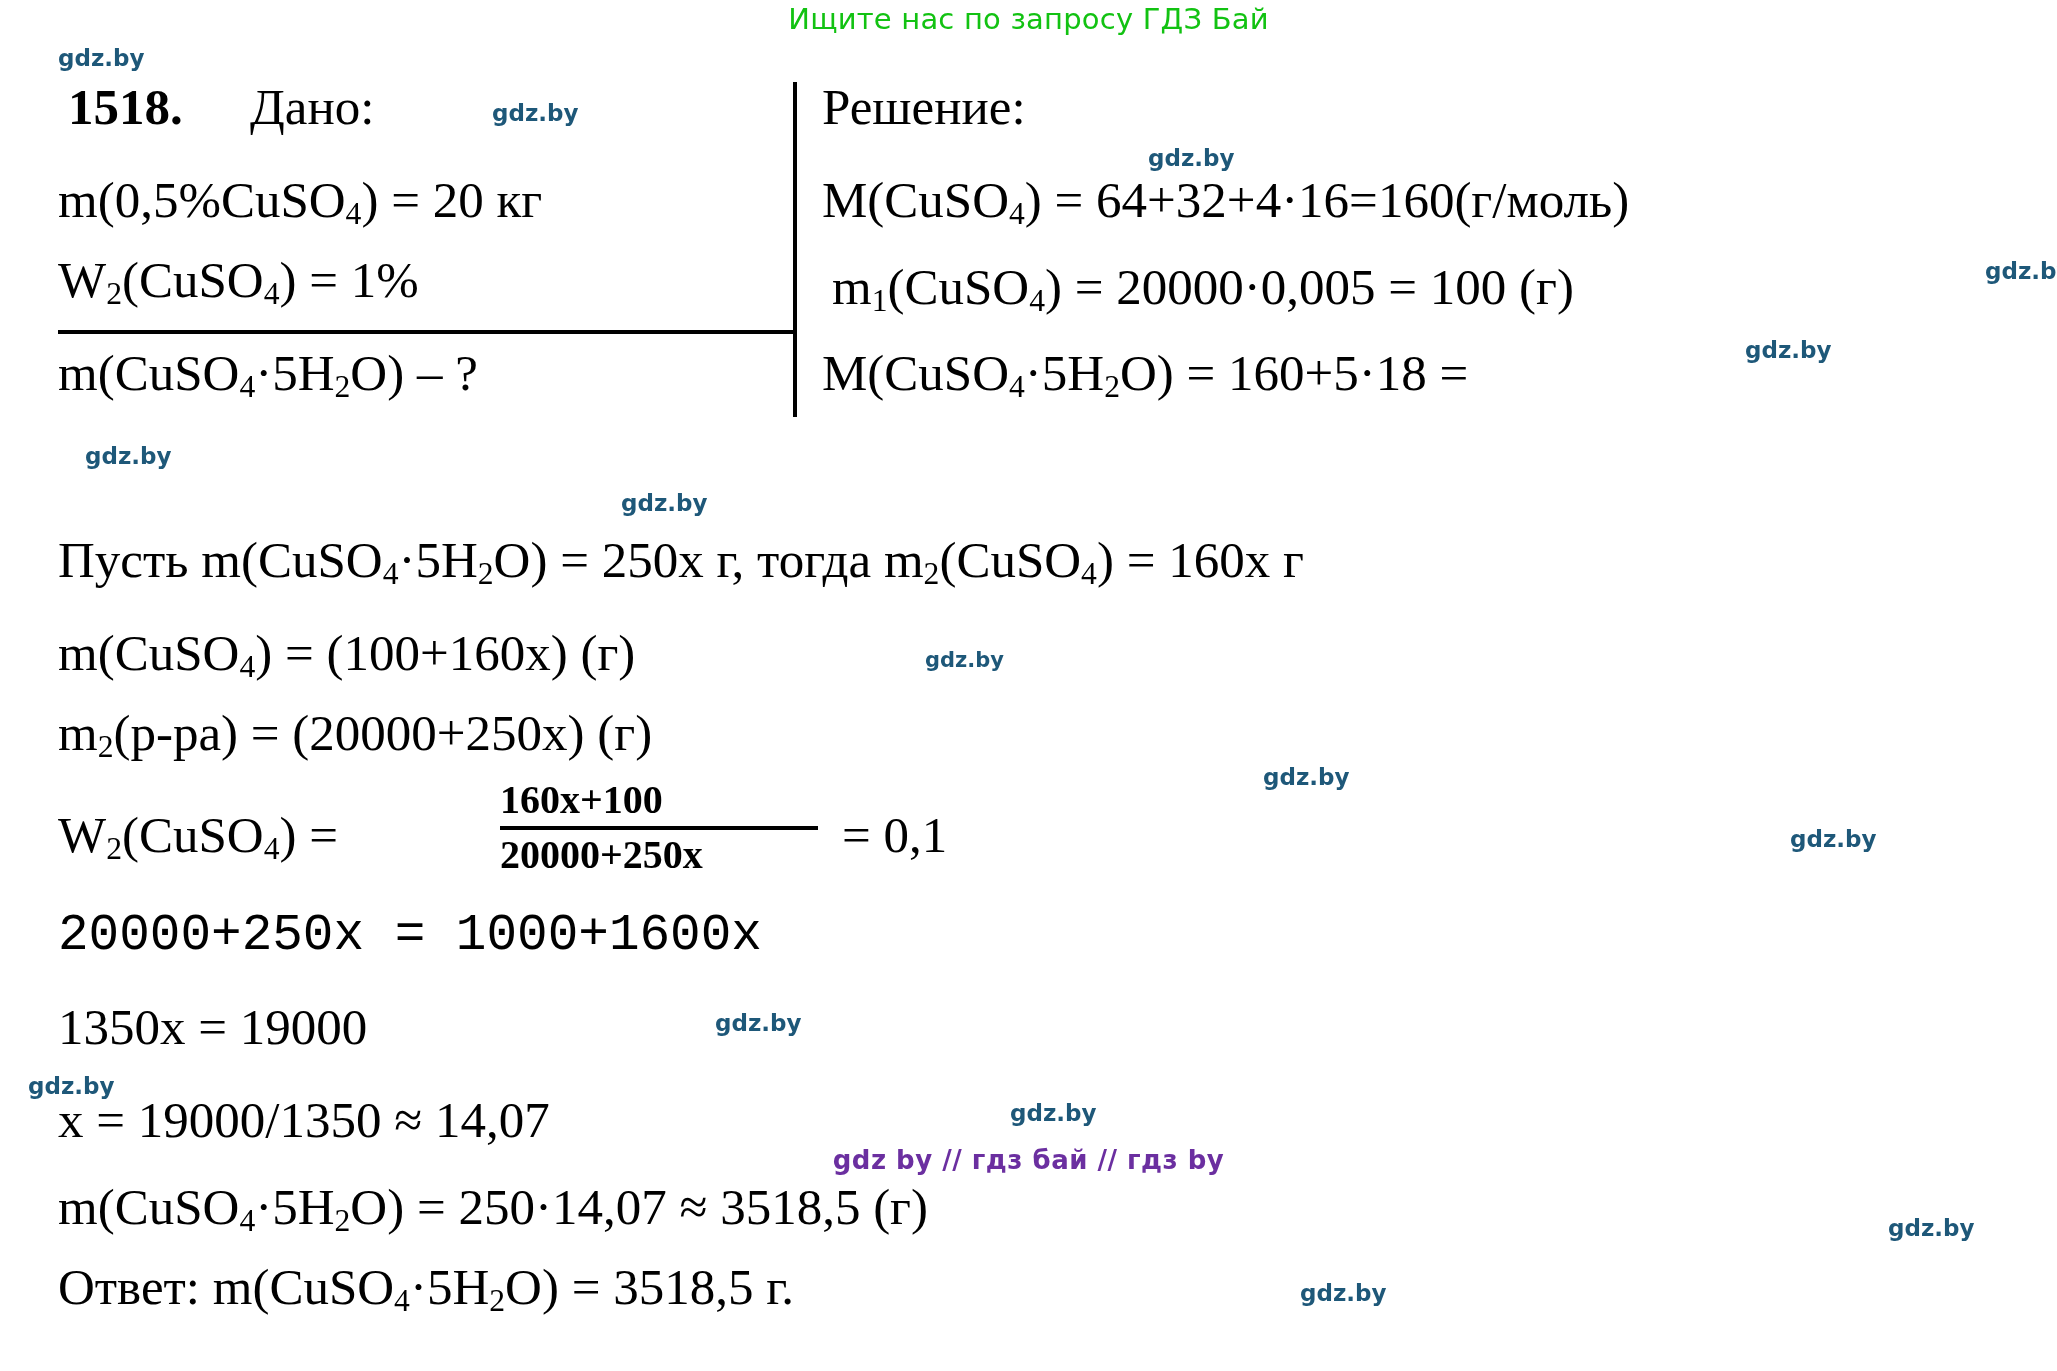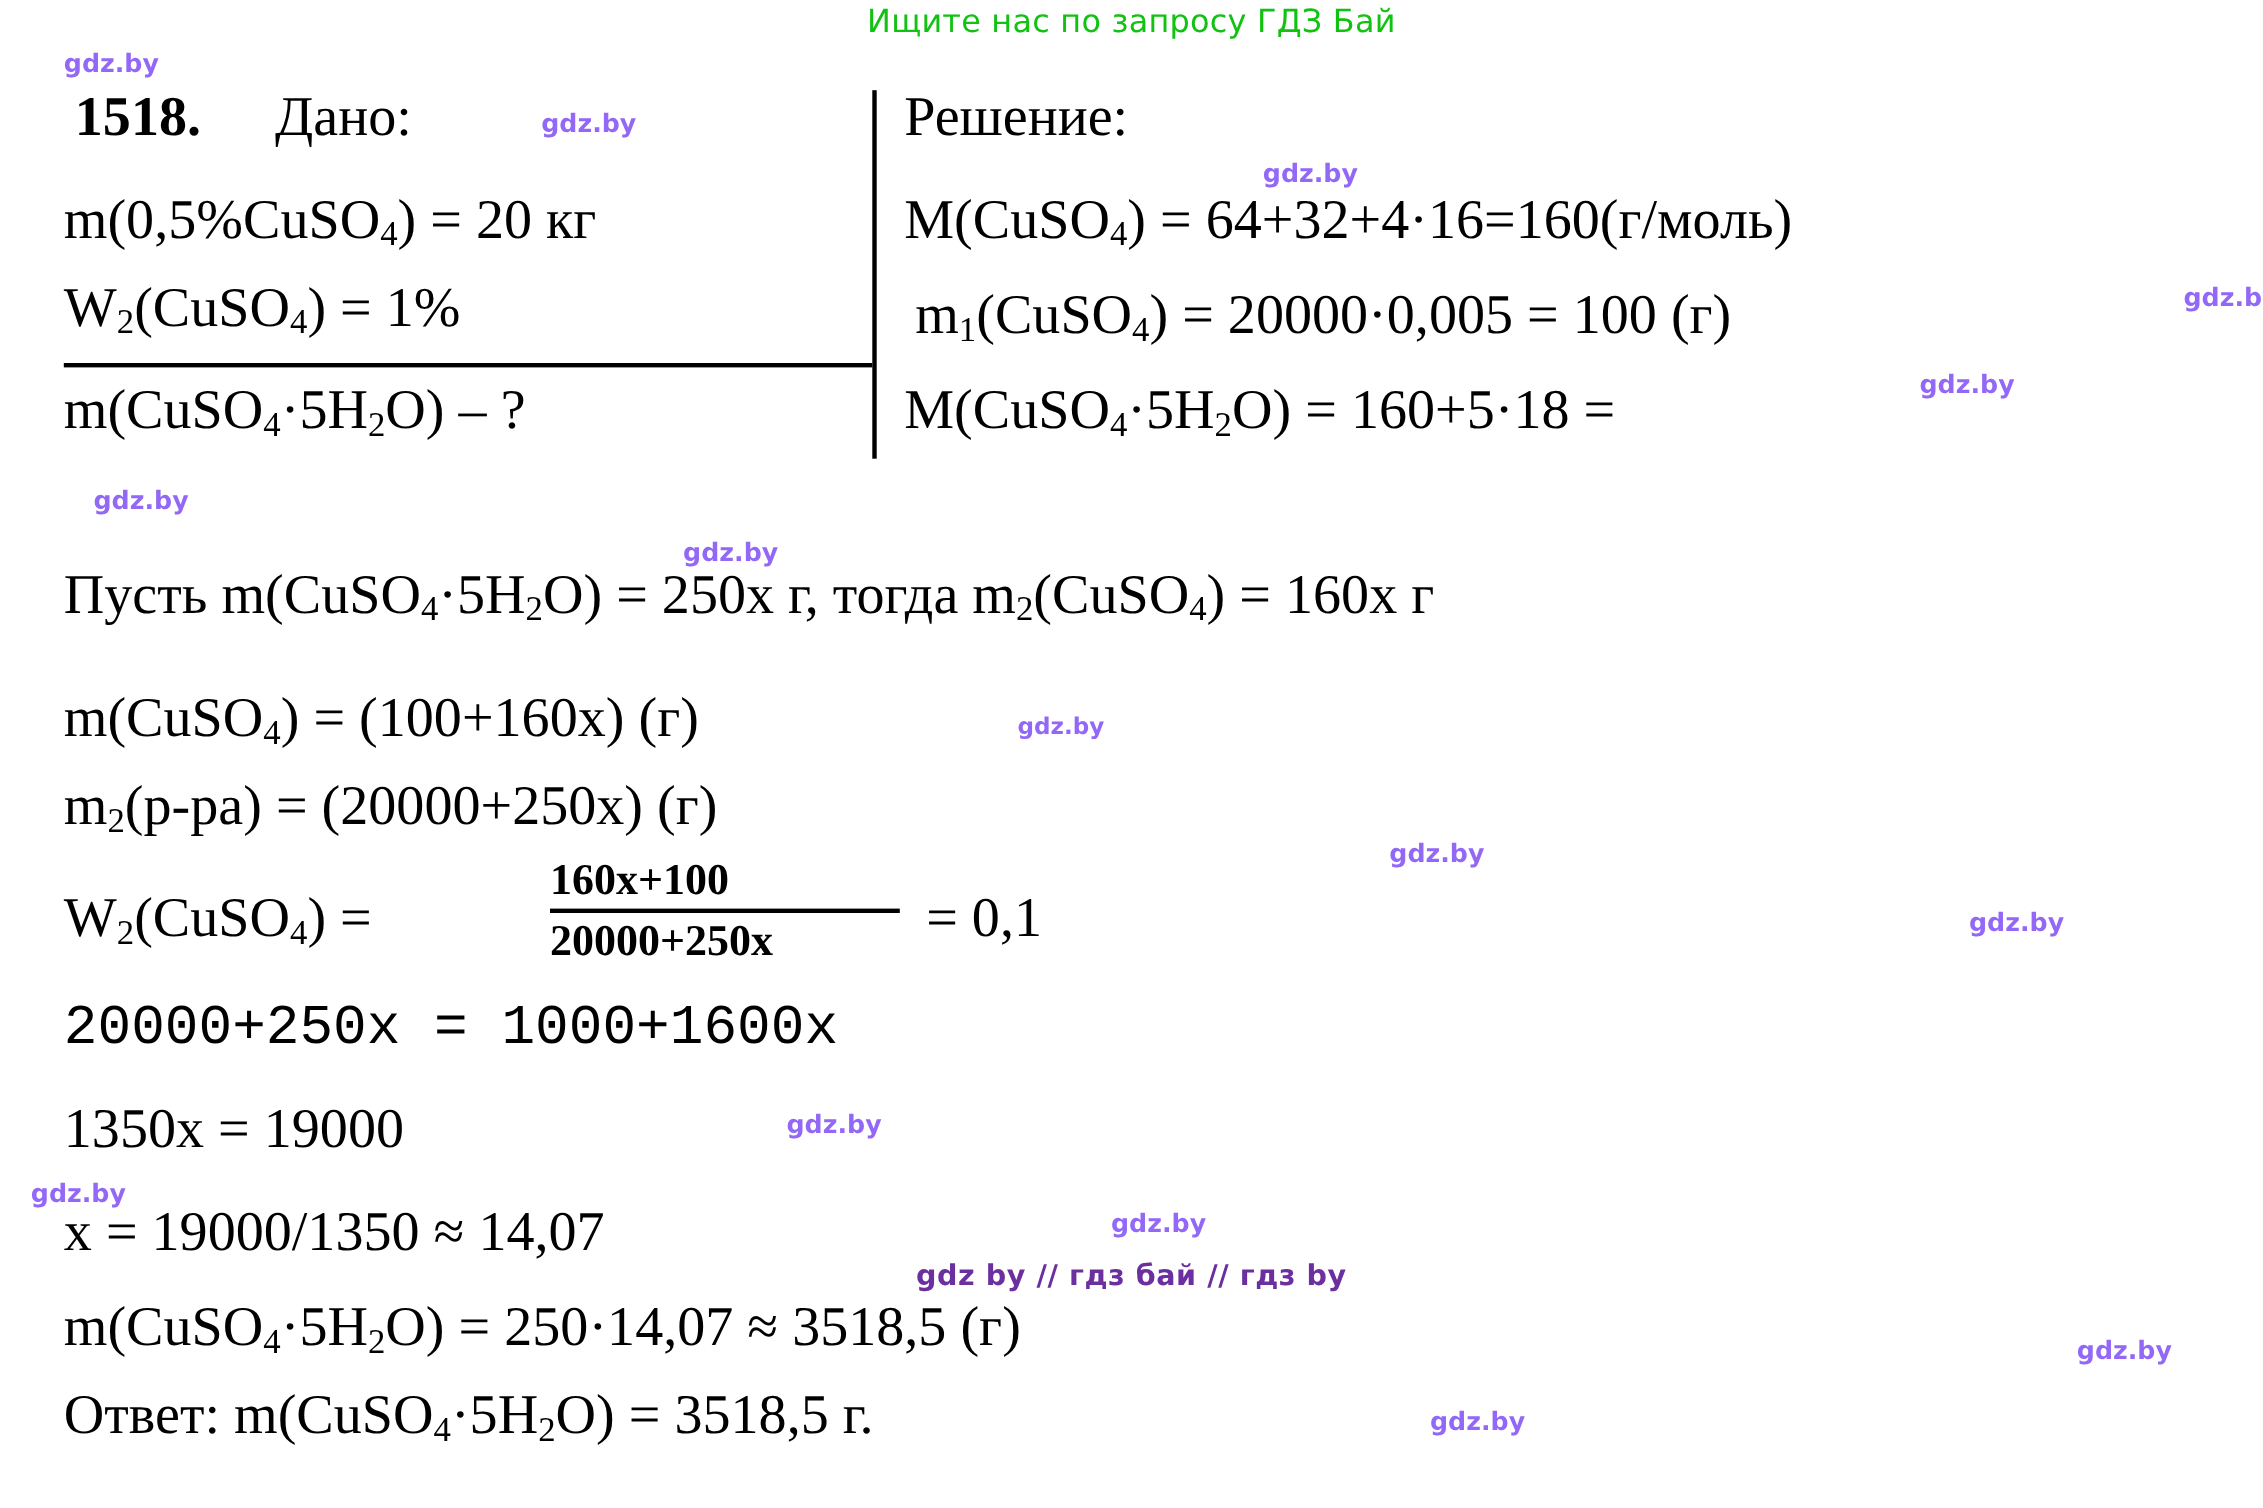--- a/index.html
+++ b/index.html
@@ -41,21 +41,21 @@
     font-family: "DejaVu Sans", sans-serif;
     font-size: 26px;
     color: #6b2fa0;
     font-weight: 700;
     letter-spacing: 0.5px;
   }
   .wm {
     position: absolute;
     font-family: "DejaVu Sans", sans-serif;
     font-size: 23px;
-    color: #8b5cf6;
+    color: #0c4a6e;
     font-weight: 600;
     opacity: 0.92;
     white-space: nowrap;
   }
   .wm.small { font-size: 21px; }
 
   .body-text {
     position: absolute;
     font-family: "Liberation Serif", serif;
     font-size: 51px;
@@ -123,21 +123,21 @@
   <div class="divider" id="h-rule"></div>
 
   <div class="body-text" style="left:58px; top:175px;">m(0,5%CuSO<sub>4</sub>) = 20 кг</div>
   <div class="body-text" style="left:58px; top:255px;">W<sub>2</sub>(CuSO<sub>4</sub>) = 1%</div>
   <div class="body-text" style="left:58px; top:348px;">m(CuSO<sub>4</sub>·5H<sub>2</sub>O) – ?</div>
 
   <div class="body-text" style="left:822px; top:175px;">M(CuSO<sub>4</sub>) = 64+32+4·16=160(г/моль)</div>
   <div class="body-text" style="left:832px; top:262px;">m<sub>1</sub>(CuSO<sub>4</sub>) = 20000·0,005 = 100 (г)</div>
   <div class="body-text" style="left:822px; top:348px;">M(CuSO<sub>4</sub>·5H<sub>2</sub>O) = 160+5·18 =</div>
 
-  <div class="body-text" style="left:58px; top:516px;">Пусть m(CuSO<sub>4</sub>·5H<sub>2</sub>O) = 250х г, тогда m<sub>2</sub>(CuSO<sub>4</sub>) = 160х г</div>
+  <div class="body-text" style="left:58px; top:535px;">Пусть m(CuSO<sub>4</sub>·5H<sub>2</sub>O) = 250х г, тогда m<sub>2</sub>(CuSO<sub>4</sub>) = 160х г</div>
   <div class="body-text" style="left:58px; top:628px;">m(CuSO<sub>4</sub>) = (100+160х) (г)</div>
   <div class="body-text" style="left:58px; top:708px;">m<sub>2</sub>(р-ра) = (20000+250х) (г)</div>
 
   <div class="body-text" style="left:58px; top:810px;">W<sub>2</sub>(CuSO<sub>4</sub>) =</div>
   <div class="frac" style="left:500px; top:778px; width:318px;">
     <div class="num">160х+100</div>
     <div class="bar"></div>
     <div class="den">20000+250х</div>
   </div>
   <div class="body-text" style="left:842px; top:810px;">= 0,1</div>

